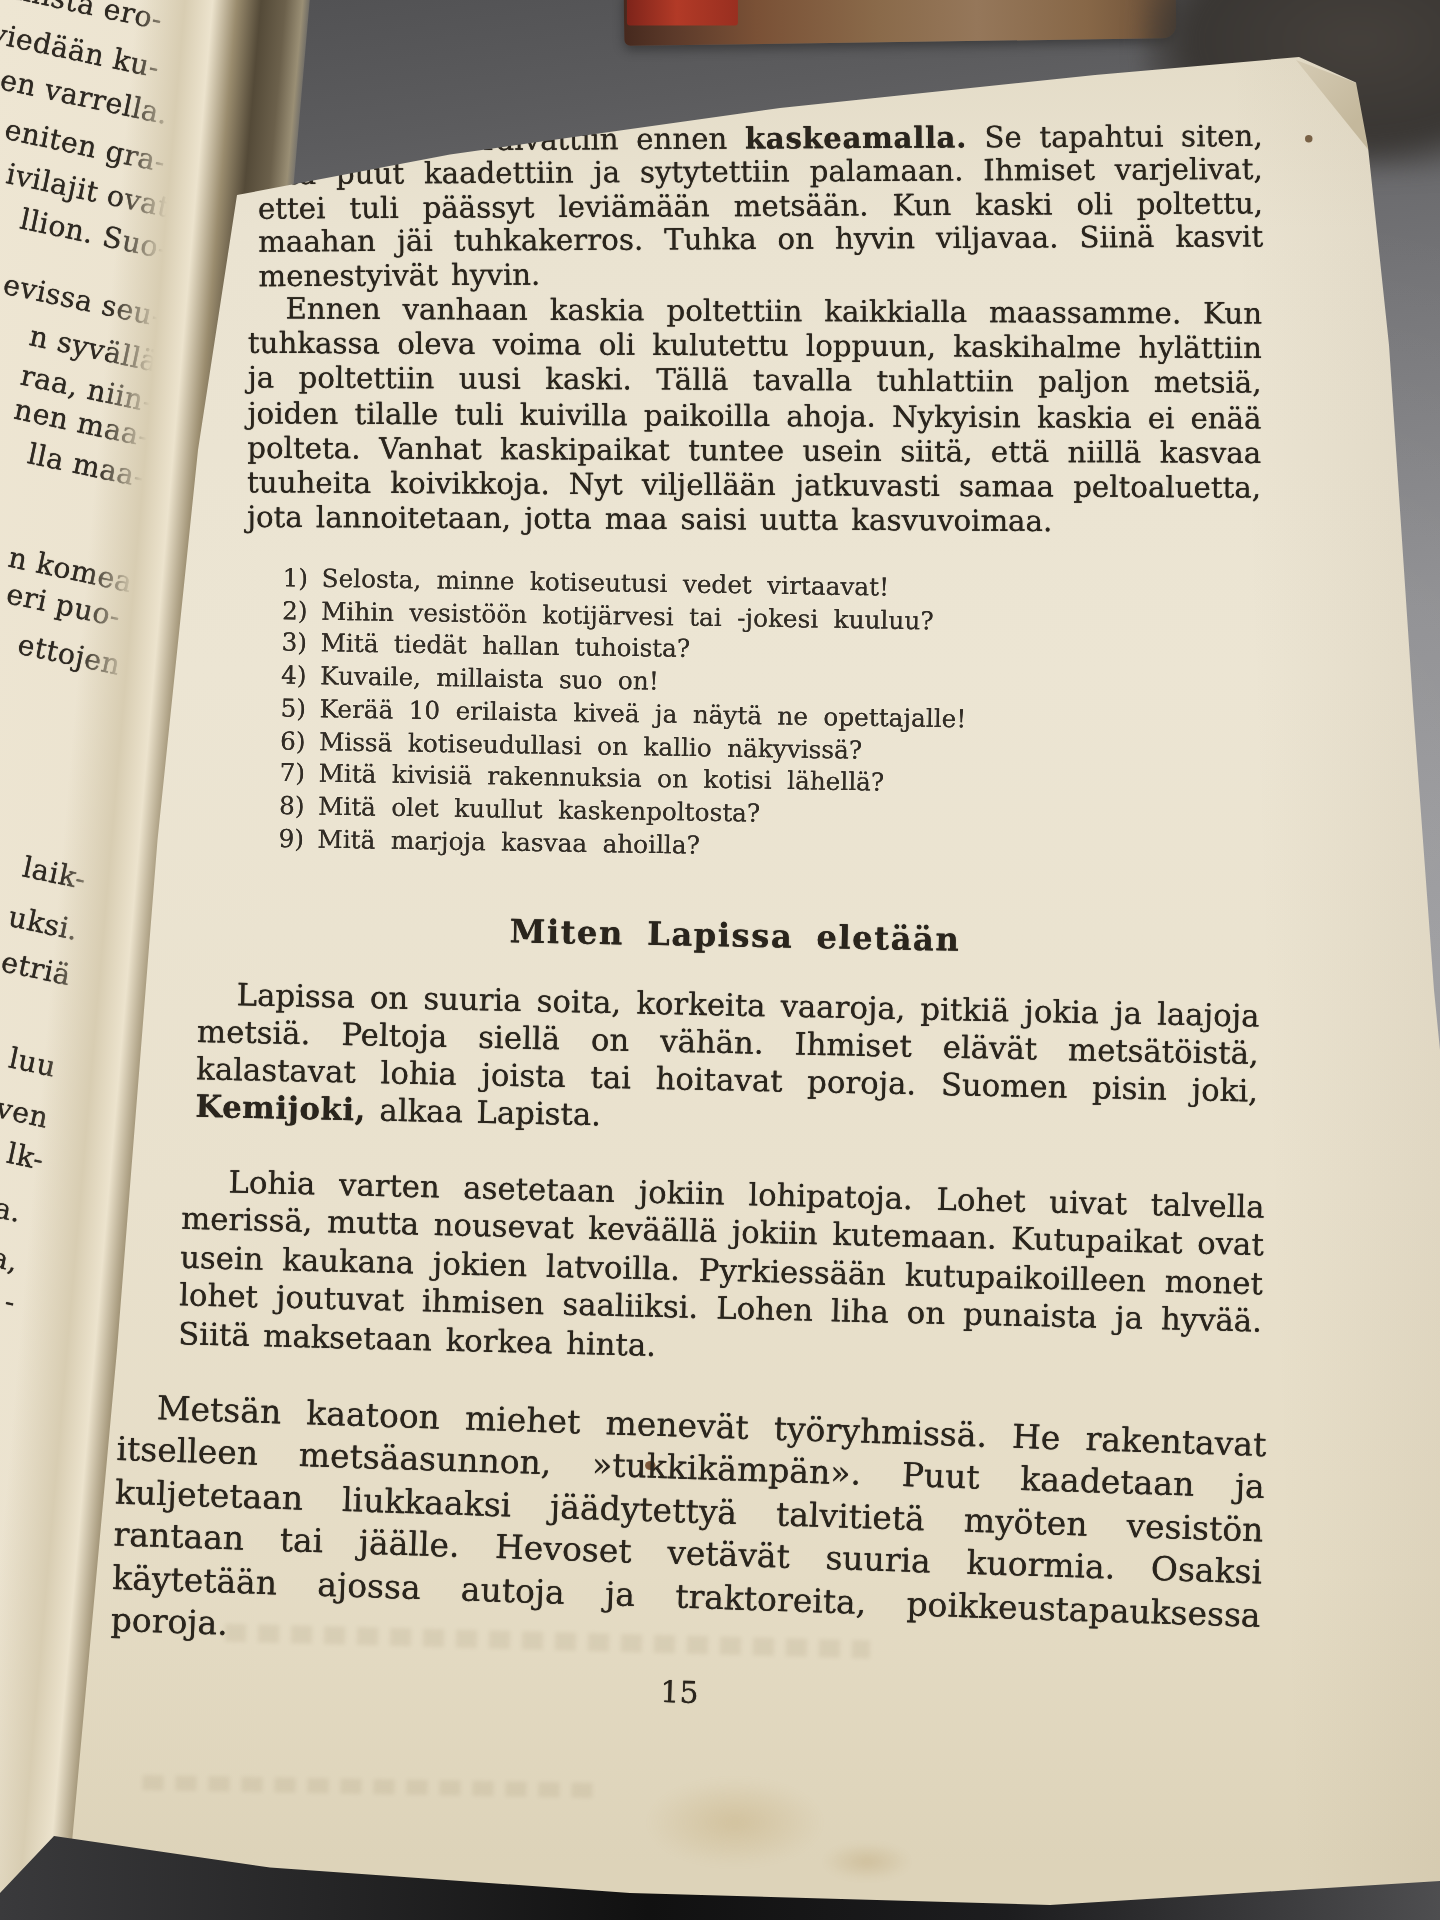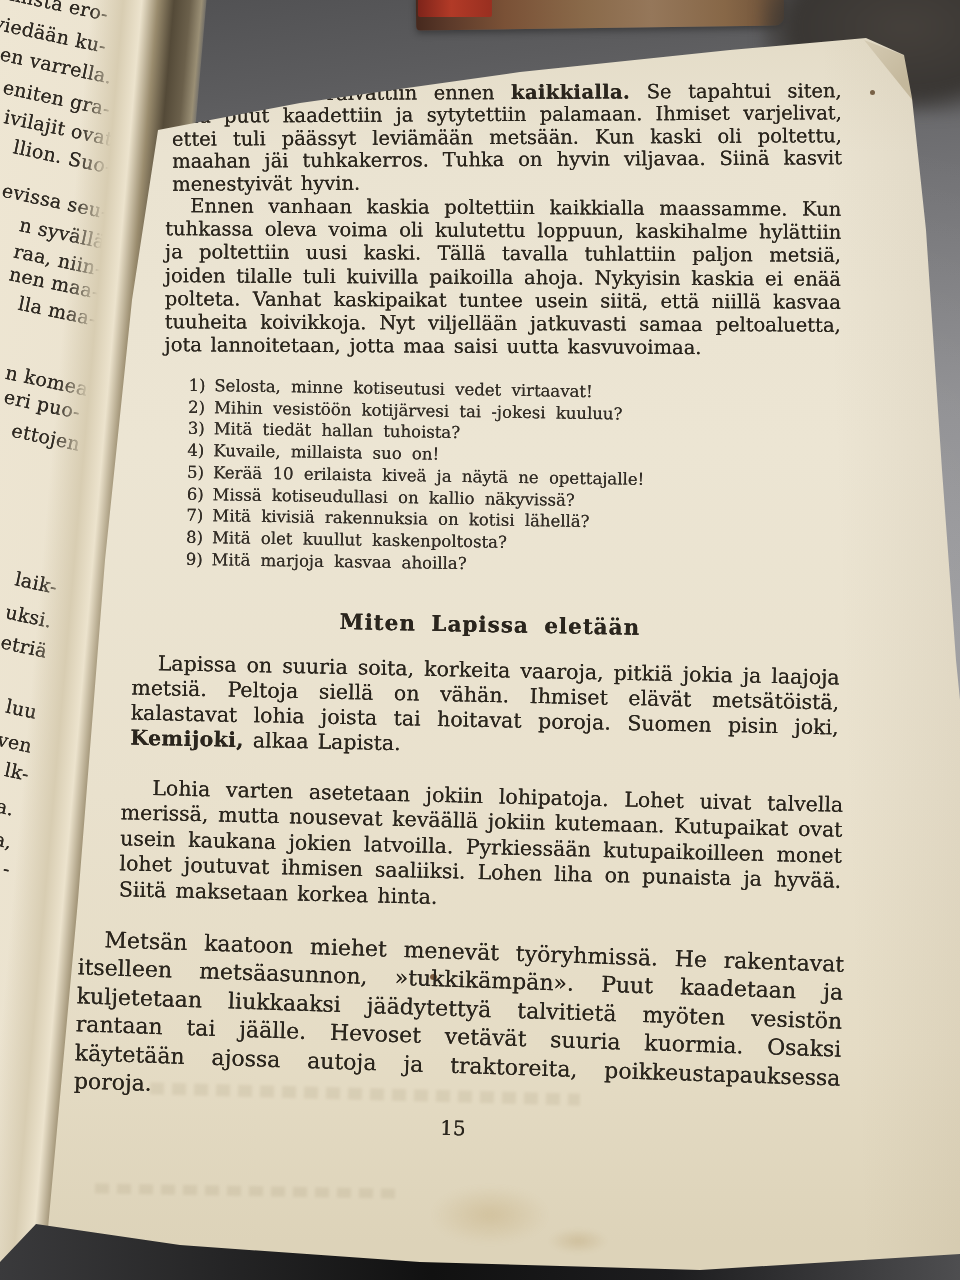--- a/index.html
+++ b/index.html
@@ -161,21 +161,21 @@
   <div class="gutter"></div>
 
   <div class="main-page">
     <div class="fold"></div>
     <div class="stain stain-a"></div>
     <div class="stain stain-b"></div>
     <div class="stain stain-c"></div>
     <div class="stain stain-d"></div>
     <div class="stain stain-e"></div>
 
-    <p class="para p1"><span>Peltoaukiot raivattiin ennen </span><span class="ink-bold">kaikkialla.</span><span> Se tapahtui siten, että puut kaadettiin ja sytytettiin palamaan. Ihmiset varjelivat, ettei tuli päässyt leviämään metsään. Kun kaski oli poltettu, maahan jäi tuhkakerros. Tuhka on hyvin viljavaa. Siinä kasvit menestyivät hyvin.</span></p>
+    <p class="para p1"><span>Peltoaukiot raivattiin ennen </span><span class="ink-bold">kaskeamalla.</span><span> Se tapahtui siten, että puut kaadettiin ja sytytettiin palamaan. Ihmiset varjelivat, ettei tuli päässyt leviämään metsään. Kun kaski oli poltettu, maahan jäi tuhkakerros. Tuhka on hyvin viljavaa. Siinä kasvit menestyivät hyvin.</span></p>
 
     <p class="para p2">Ennen vanhaan kaskia poltettiin kaikkialla maassamme. Kun tuhkassa oleva voima oli kulutettu loppuun, kaskihalme hylättiin ja poltettiin uusi kaski. Tällä tavalla tuhlattiin paljon metsiä, joiden tilalle tuli kuivilla paikoilla ahoja. Nykyisin kaskia ei enää polteta. Vanhat kaskipaikat tuntee usein siitä, että niillä kasvaa tuuheita koivikkoja. Nyt viljellään jatkuvasti samaa peltoaluetta, jota lannoitetaan, jotta maa saisi uutta kasvuvoimaa.</p>
 
     <div class="questions">
       <div class="q-row">
           <span class="q-num">1)</span>
           <span class="q-text">Selosta, minne kotiseutusi vedet virtaavat!</span>
         </div>
       <div class="q-row">
           <span class="q-num">2)</span>

